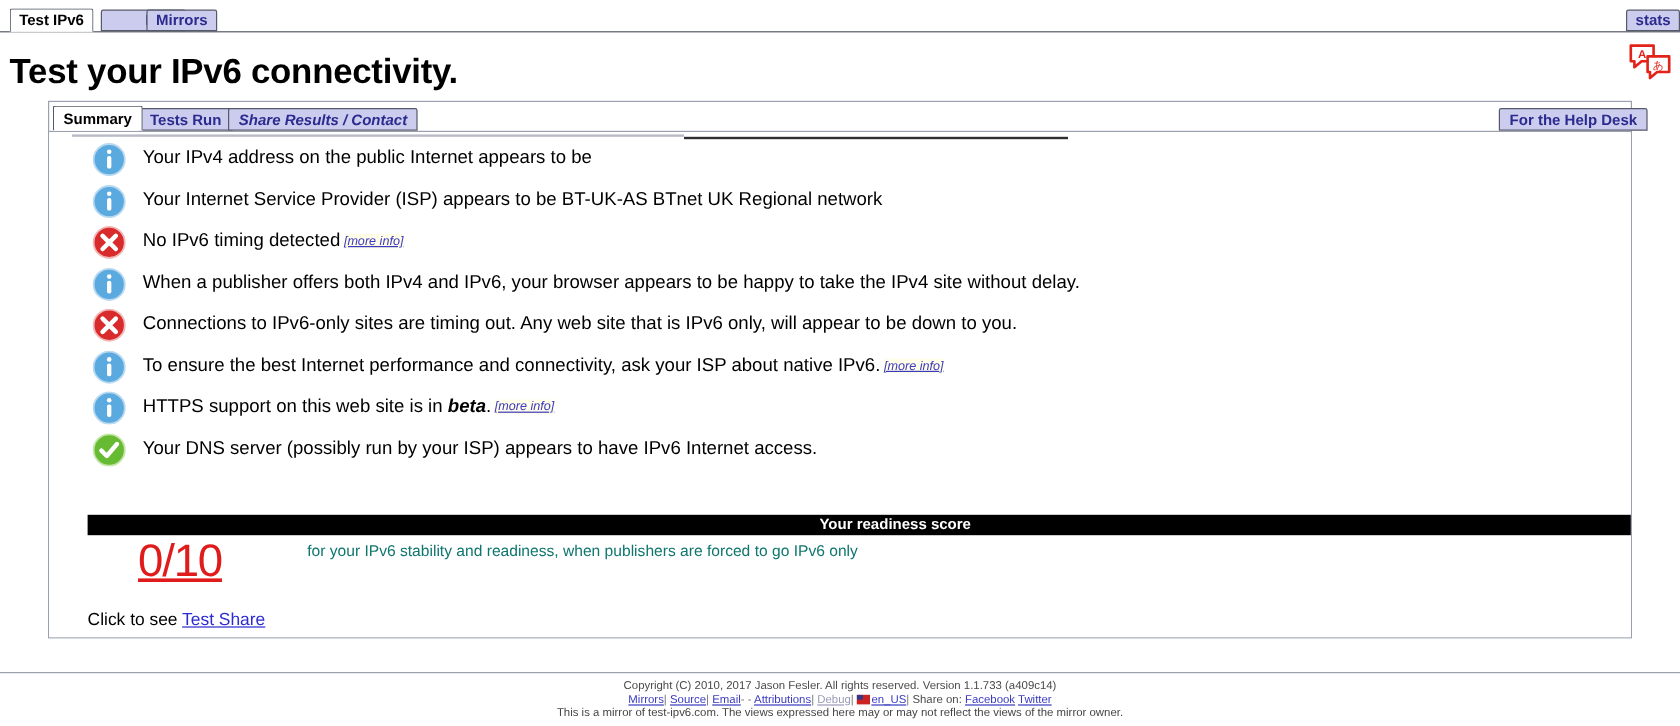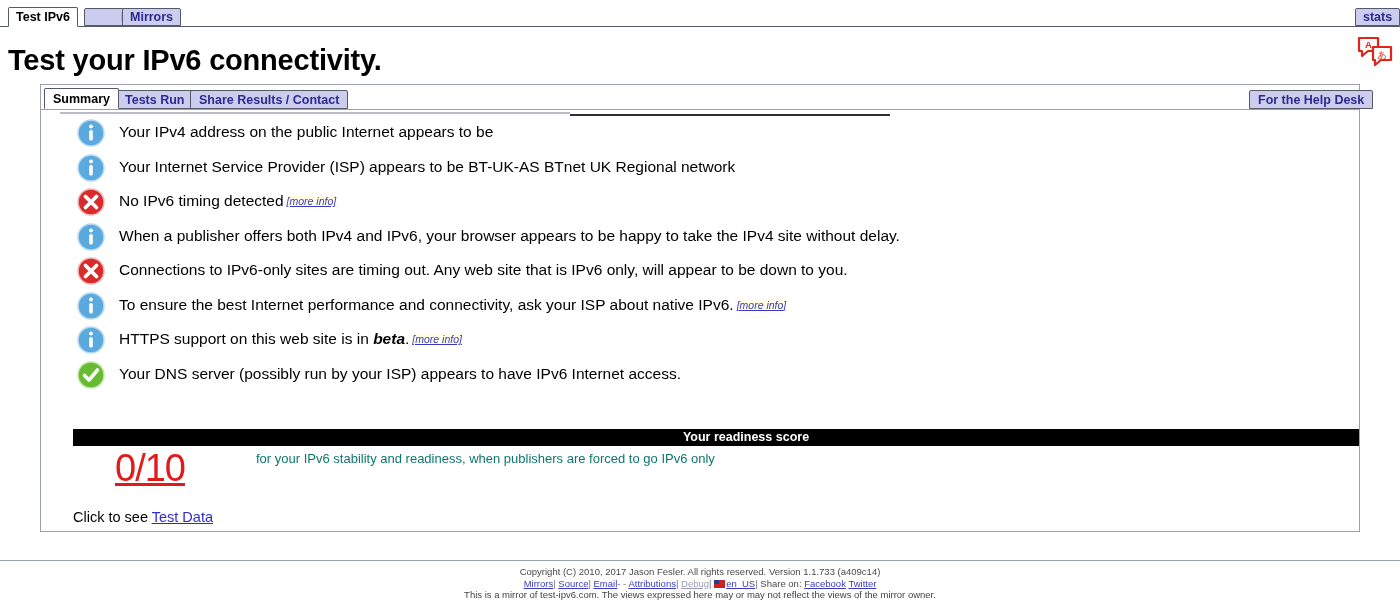--- a/index.html
+++ b/index.html
@@ -116,21 +116,21 @@
     background: #ffffff;
     color: #000000;
     border-bottom: 1px solid #ffffff;
     top: 2px;
     height: 21px;
     line-height: 20px;
     z-index: 3;
   }
   #ptab-summary { left: 4px; }
   #ptab-tests-run { left: 76px; }
-  #ptab-share { left: 150px; }
+  #ptab-share { left: 150px; font-style: italic; }
   #ptab-helpdesk {
     left: 1209px;
     background: #ccccee;
     color: #2b2b8f;
   }
   .panel-tab-rule {
     position: absolute;
     left: 41px;
     top: 109px;
     width: 1318px;
@@ -448,21 +448,21 @@
   </div>
 
   <div class="score-bar">
     <div class="score-bar-label">Your readiness score</div>
   </div>
   <div class="score-value">0/10</div>
   <div class="score-caption">for your IPv6 stability and readiness, when publishers are forced to go IPv6 only</div>
 
   <div class="testdata-line">
     <span>Click to see</span>
-    <a href="#">Test Data</a>
+    <a href="#">Test Share</a>
   </div>
 
 </div>
 
 <div class="viewport-topedge"></div>
 <div class="viewport-darkedge"></div>
 
 <div class="footer-rule"></div>
 <div class="footer">
   <div>Copyright (C) 2010, 2017 Jason Fesler. All rights reserved. Version 1.1.733 (a409c14)</div>

